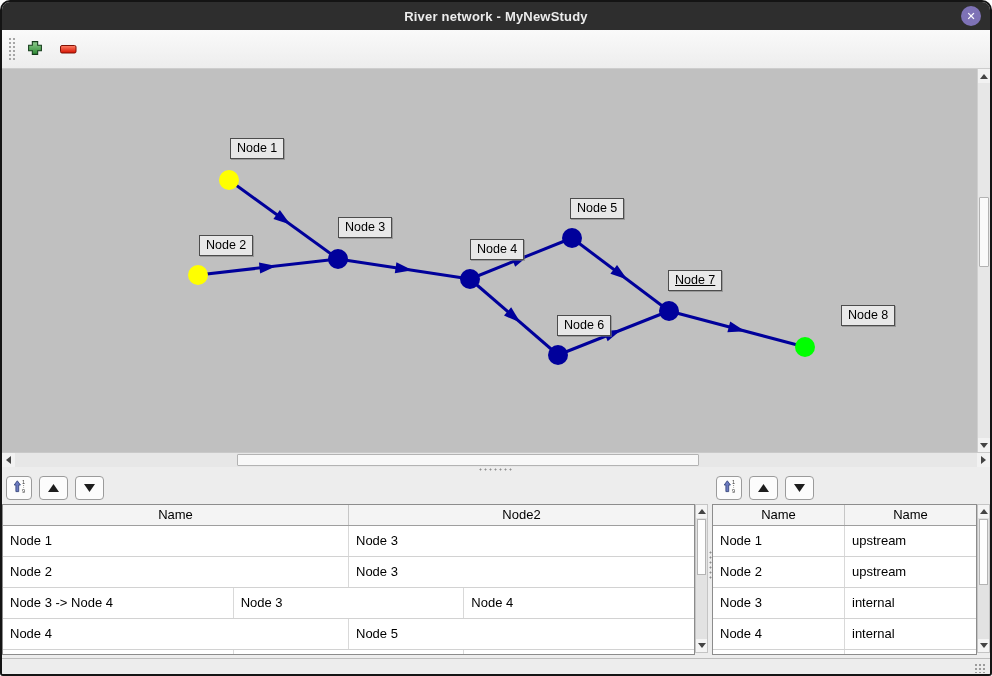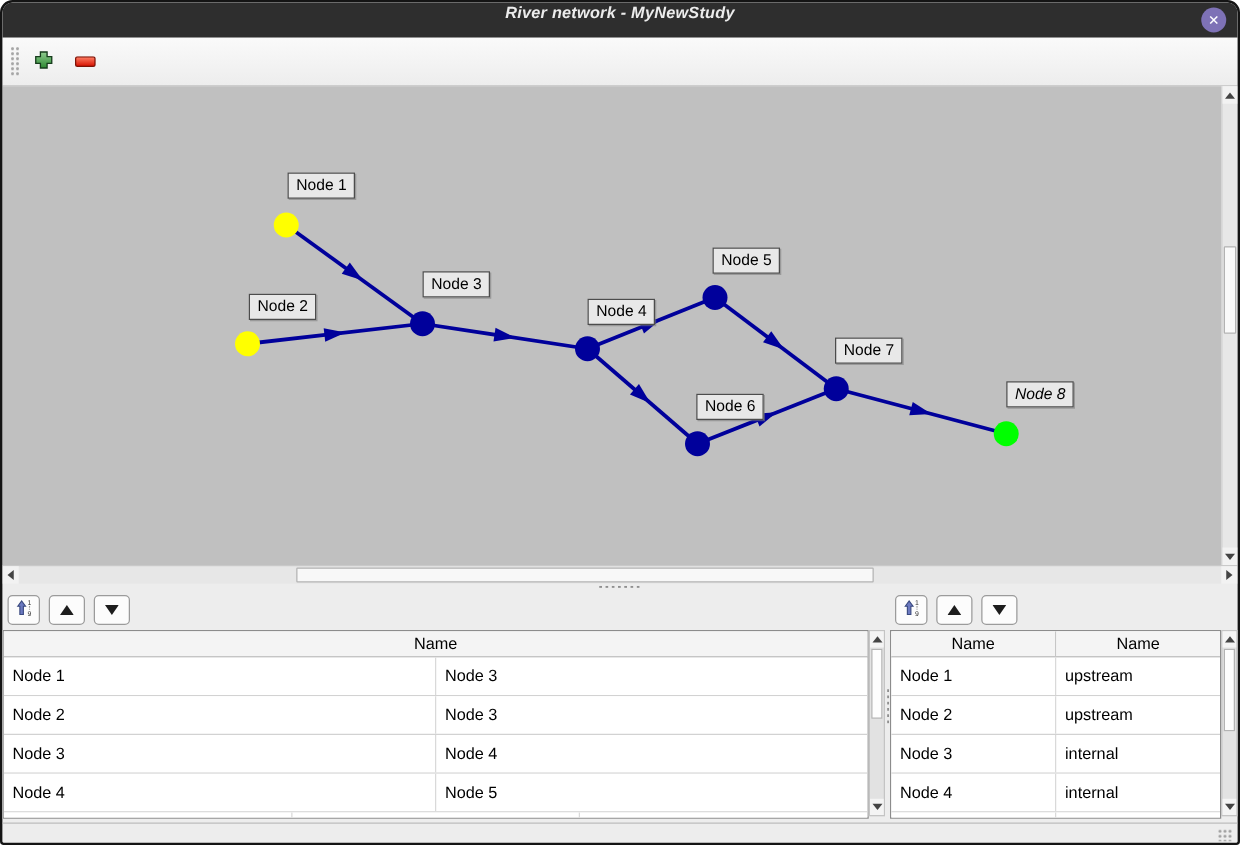--- a/index.html
+++ b/index.html
@@ -3,21 +3,21 @@
 <meta charset="utf-8">
 <style>
   html,body{margin:0;padding:0;background:#ffffff;}
   .window{
     position:relative;width:992px;height:676px;box-sizing:border-box;
     border:2px solid #141414;border-radius:10px 10px 3px 3px;overflow:hidden;
     background:#ededed;font-family:"Liberation Sans","DejaVu Sans",sans-serif;
     -webkit-font-smoothing:antialiased;
   }
   
-  .titlebar{height:28px;background:#2e2e2e;display:flex;align-items:flex-start;justify-content:center;position:relative;font-style:italic;}
+  .titlebar{height:28px;background:#2e2e2e;display:flex;align-items:center;justify-content:center;position:relative;}
   .title{color:#ececec;font-size:13px;font-weight:bold;letter-spacing:.2px;}
   .close-btn{position:absolute;right:9px;top:4px;width:20px;height:20px;border-radius:50%;
     background:#7e72b6;color:#fff;display:flex;align-items:center;justify-content:center;
     font-size:11px;font-weight:bold;cursor:default;}
   
   .toolbar{height:39px;background:linear-gradient(#fafafa,#ededed);border-bottom:1px solid #cdcdcd;
     display:flex;align-items:center;box-sizing:border-box;}
   .drag-dots{width:8px;height:24px;margin:0 7px 0 6px;
     background-image:radial-gradient(circle,#a6a6a6 1px,transparent 1.3px);background-size:4px 4px;}
   .tb-btn{width:24px;height:26px;background:transparent;border:none;display:flex;align-items:center;justify-content:center;padding:0;margin-right:9px;}
@@ -143,22 +143,22 @@
           <circle cx="556" cy="286" r="10" fill="#00009b"></circle>
           <circle cx="667" cy="242" r="10" fill="#00009b"></circle>
           <circle cx="803" cy="278" r="10" fill="#00ff00"></circle>
         </svg>
     <div class="node-label" style="left: 228px; top: 69px;">Node 1</div>
         <div class="node-label" style="left: 197px; top: 166px;">Node 2</div>
         <div class="node-label" style="left: 336px; top: 148px;">Node 3</div>
         <div class="node-label" style="left: 468px; top: 170px;">Node 4</div>
         <div class="node-label" style="left: 568px; top: 129px;">Node 5</div>
         <div class="node-label" style="left: 555px; top: 246px;">Node 6</div>
-        <div class="node-label" style="left: 666px; top: 201px;">Node 7</div>
-        <div class="node-label" style="left: 803px; top: 236px; font-style: italic;">Node 8</div>
+        <div class="node-label" style="left: 666px; top: 201px; text-decoration: underline;">Node 7</div>
+        <div class="node-label" style="left: 839px; top: 236px;">Node 8</div>
       </div>
     <div class="vscroll">
       <div class="vs-btn up" style="top:0;">
           <span class="tri t-up"></span>
         </div>
       <div class="vs-thumb" style="top:128px;height:70px;"></div>
       <div class="vs-btn down" style="bottom:0;">
           <span class="tri t-down"></span>
         </div>
     </div>
@@ -200,30 +200,32 @@
         <button class="pt-btn arrow">
           <span><svg width="11" height="8" viewBox="0 0 11 8">
                 <polygon points="0,0 11,0 5.5,8" fill="#1d1d1d"></polygon>
               </svg></span>
         </button>
       </div>
       <div class="table-zone">
         <div class="dtable">
             <div class="trow thead">
               <div class="thcell">Name</div>
+              <div class="thcell">Node2</div>
             </div>
             <div class="trow">
               <div class="tcell">Node 1</div>
               <div class="tcell">Node 3</div>
             </div>
             <div class="trow">
               <div class="tcell">Node 2</div>
               <div class="tcell">Node 3</div>
             </div>
             <div class="trow">
+              <div class="tcell">Node 3 -&gt; Node 4</div>
               <div class="tcell">Node 3</div>
               <div class="tcell">Node 4</div>
             </div>
             <div class="trow">
               <div class="tcell">Node 4</div>
               <div class="tcell">Node 5</div>
             </div>
             <div class="trow partial">
               <div class="tcell"></div>
               <div class="tcell"></div>

